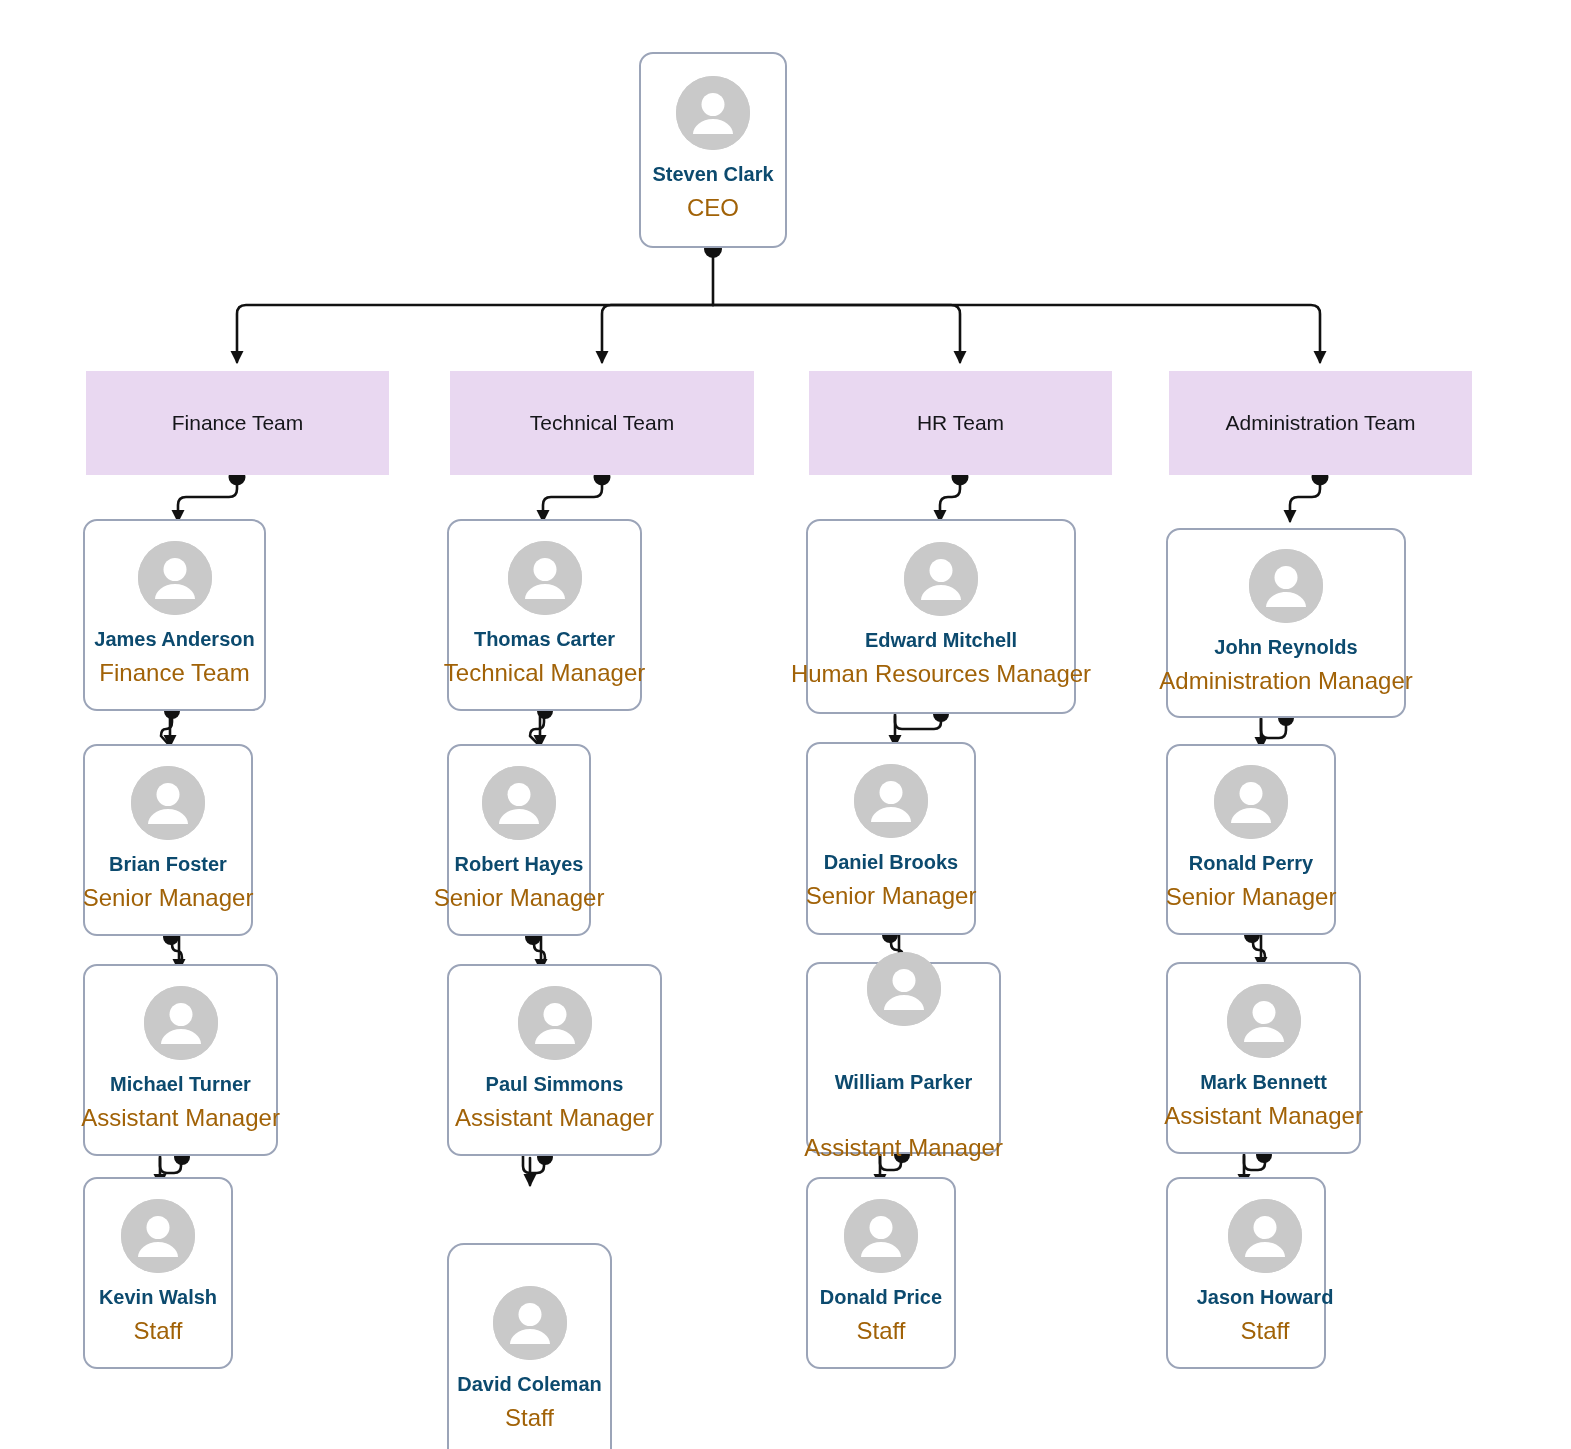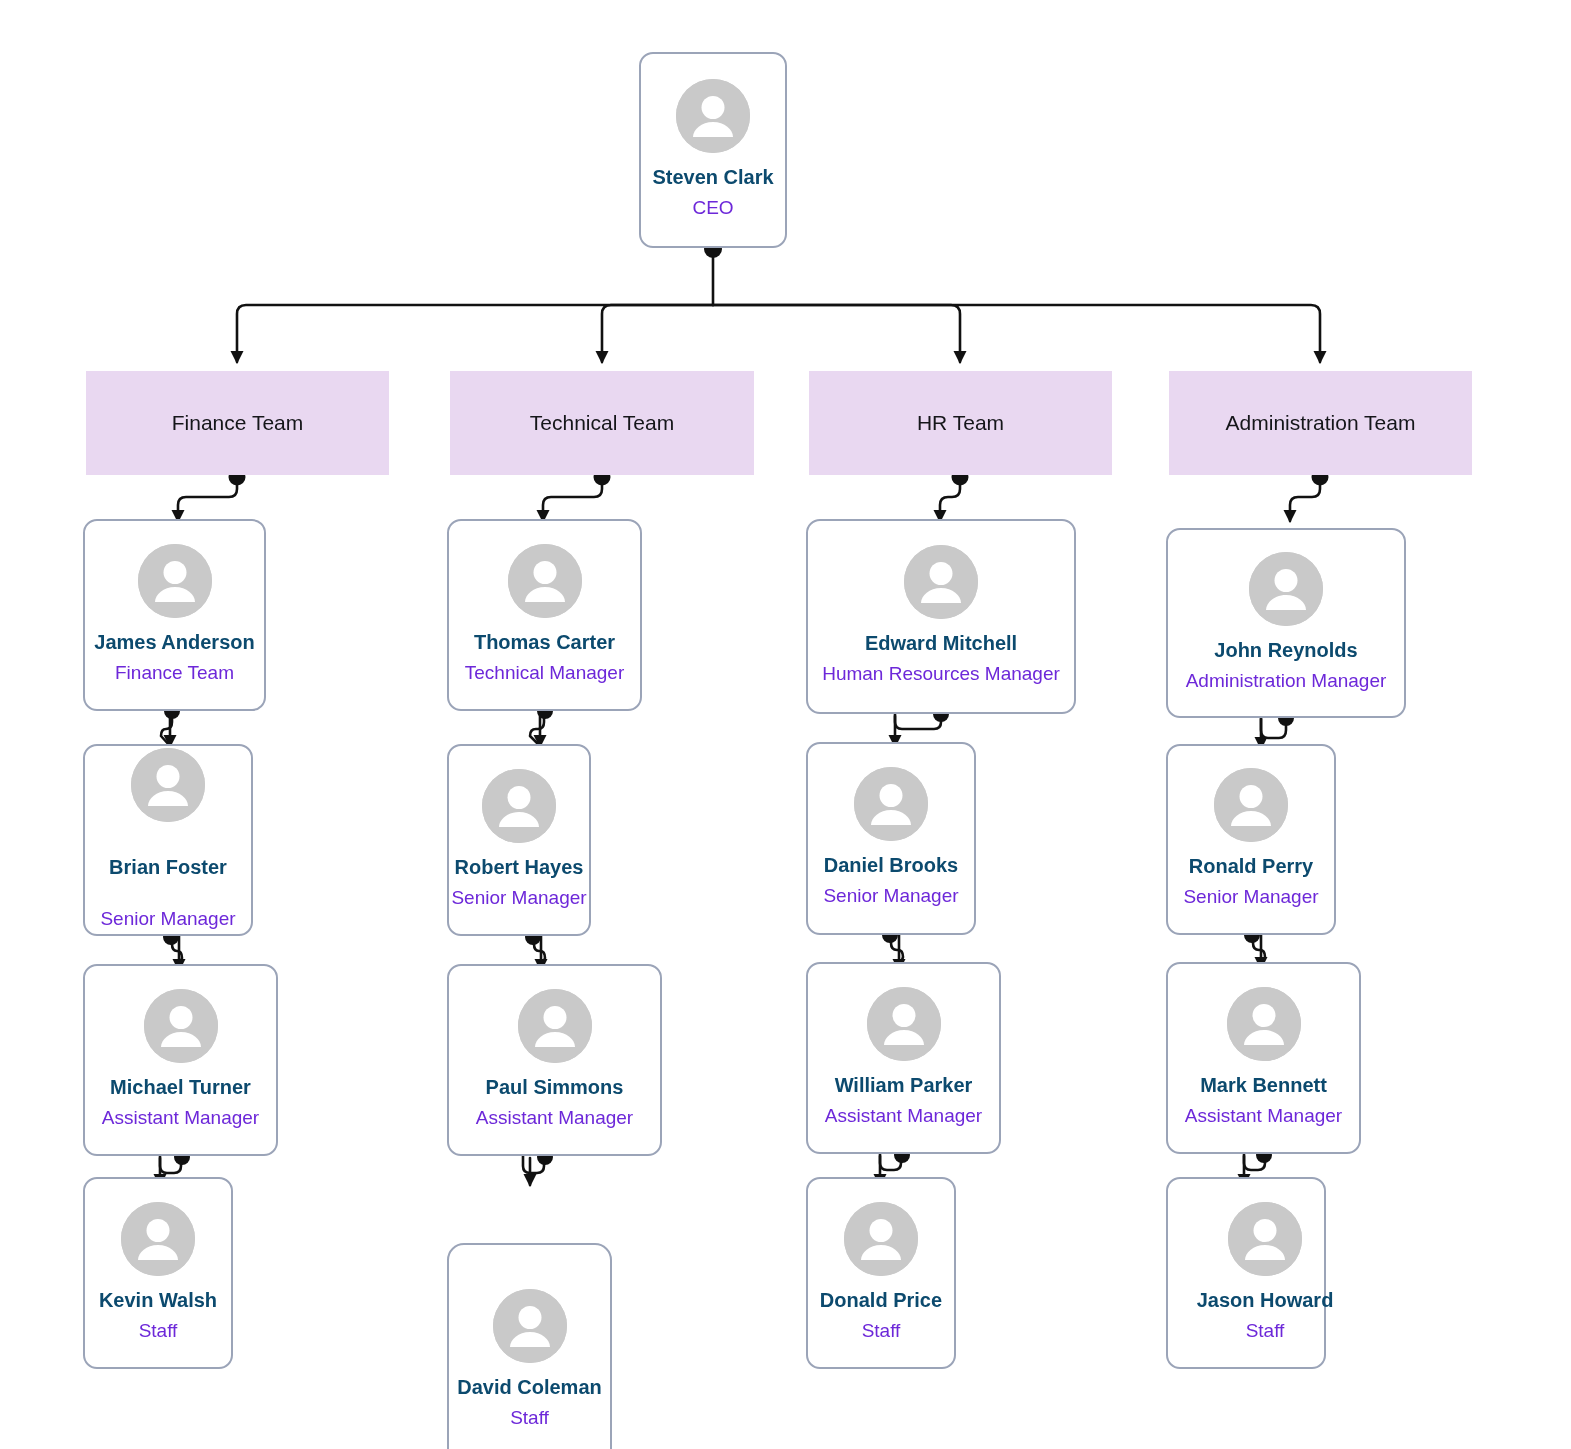--- a/index.html
+++ b/index.html
@@ -60,25 +60,25 @@
   .p-name {
     font-size: 20px;
     font-weight: bold;
     line-height: 1.2;
     text-align: center;
     color: #0c4a6e;
     white-space: nowrap;
     margin-bottom: 8px;
   }
   .p-role {
-    font-size: 19px;
+    font-size: 24px;
     font-weight: normal;
     line-height: 1.2;
     text-align: center;
-    color: #6d28d9;
+    color: #a16207;
     white-space: nowrap;
   }
   
   .team {
     background: #e9d8f1;
     display: flex;
     align-items: center;
     justify-content: center;
     box-sizing: border-box;
   }
@@ -198,21 +198,21 @@
       <svg width="74" height="74" viewBox="0 0 74 74">
           <circle cx="37" cy="37" r="37" fill="#c9c9c9"></circle>
           <circle cx="37" cy="28.5" r="11.5" fill="#ffffff"></circle>
           <path d="M 37 43 C 25.5 43 17 50.5 17 58 L 57 58 C 57 50.5 48.5 43 37 43 Z" fill="#ffffff"></path>
         </svg>
     </span>
     <div class="p-name">James Anderson</div>
     <div class="p-role">Finance Team</div>
   </div>
 
-  <div class="node card" style="left:83px; top:744px; width:170px; height:192px;gap:21px;">
+  <div class="node card" style="left:83px; top:744px; width:170px; height:192px;">
     <span class="avatar">
       <svg width="74" height="74" viewBox="0 0 74 74">
           <circle cx="37" cy="37" r="37" fill="#c9c9c9"></circle>
           <circle cx="37" cy="28.5" r="11.5" fill="#ffffff"></circle>
           <path d="M 37 43 C 25.5 43 17 50.5 17 58 L 57 58 C 57 50.5 48.5 43 37 43 Z" fill="#ffffff"></path>
         </svg>
     </span>
     <div class="p-name">Brian Foster</div>
     <div class="p-role">Senior Manager</div>
   </div>
@@ -306,21 +306,21 @@
       <svg width="74" height="74" viewBox="0 0 74 74">
           <circle cx="37" cy="37" r="37" fill="#c9c9c9"></circle>
           <circle cx="37" cy="28.5" r="11.5" fill="#ffffff"></circle>
           <path d="M 37 43 C 25.5 43 17 50.5 17 58 L 57 58 C 57 50.5 48.5 43 37 43 Z" fill="#ffffff"></path>
         </svg>
     </span>
     <div class="p-name">Daniel Brooks</div>
     <div class="p-role">Senior Manager</div>
   </div>
 
-  <div class="node card" style="left:806px; top:962px; width:195px; height:192px;">
+  <div class="node card" style="left:806px; top:962px; width:195px; height:192px;gap:32px;">
     <span class="avatar">
       <svg width="74" height="74" viewBox="0 0 74 74">
           <circle cx="37" cy="37" r="37" fill="#c9c9c9"></circle>
           <circle cx="37" cy="28.5" r="11.5" fill="#ffffff"></circle>
           <path d="M 37 43 C 25.5 43 17 50.5 17 58 L 57 58 C 57 50.5 48.5 43 37 43 Z" fill="#ffffff"></path>
         </svg>
     </span>
     <div class="p-name">William Parker</div>
     <div class="p-role">Assistant Manager</div>
   </div>

